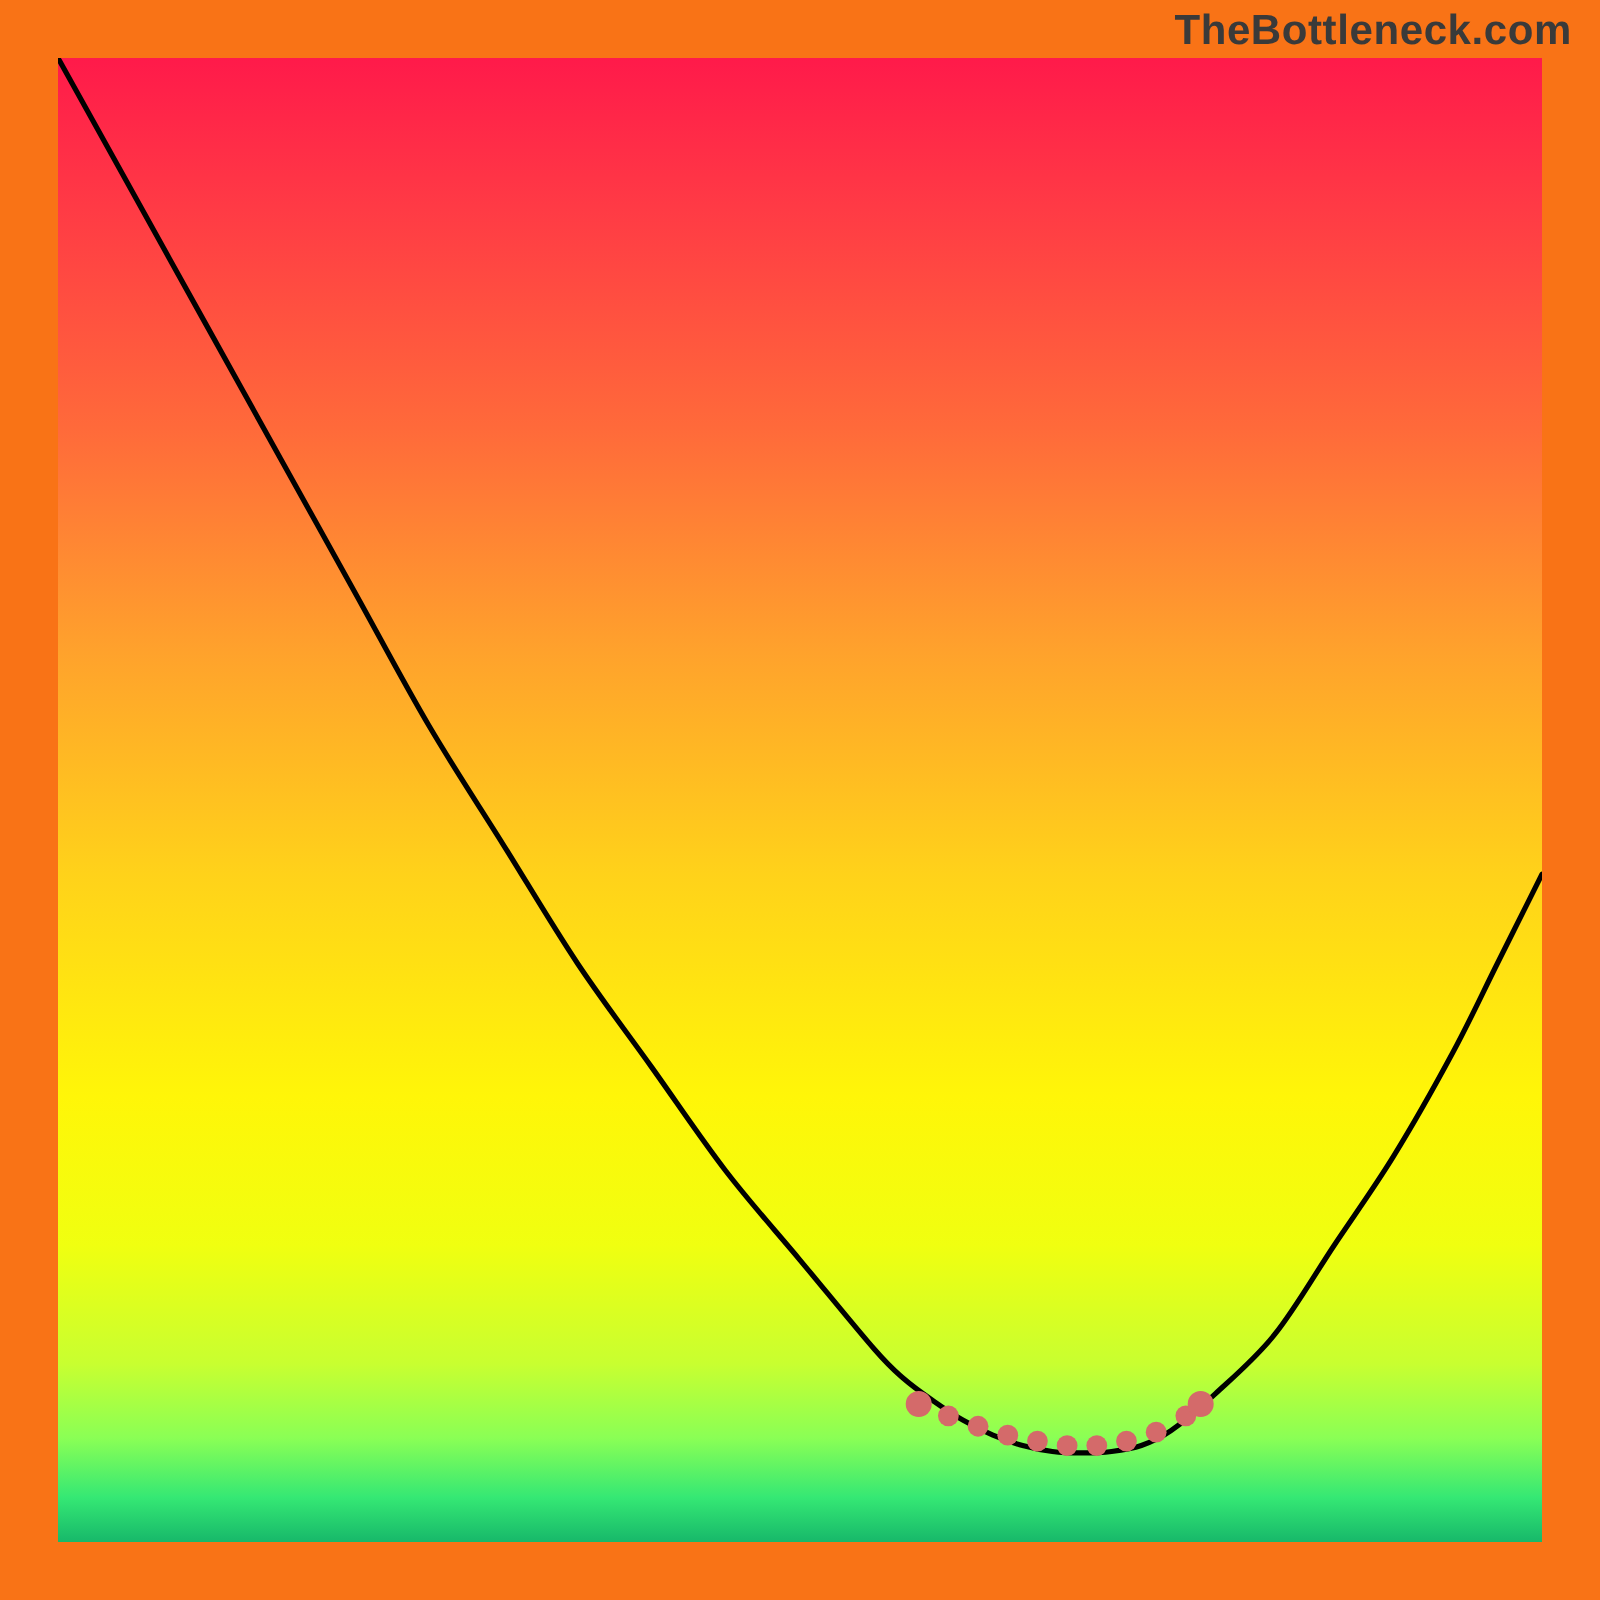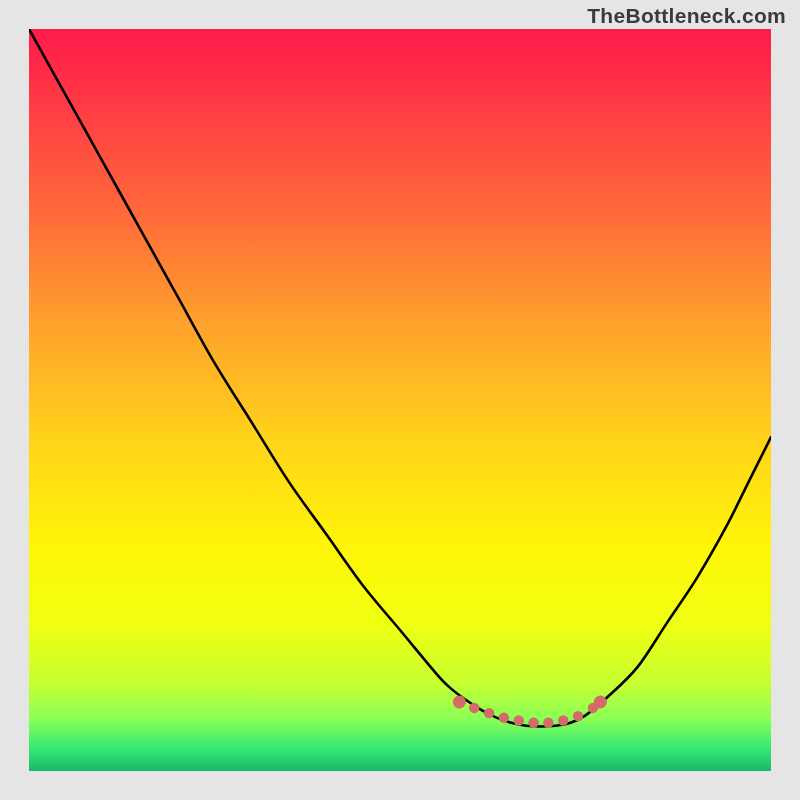--- a/index.html
+++ b/index.html
@@ -8,21 +8,21 @@
     width: 800px;
     height: 800px;
     background: #000000;
     overflow: hidden;
     font-family: Arial, Helvetica, sans-serif;
   }
   .container {
     position: relative;
     width: 800px;
     height: 800px;
-    background: #e5e5e5;
+    background: #f97316;
   }
   .watermark {
     position: absolute;
     top: 4px;
     right: 14px;
     color: #3a3a3a;
     font-size: 21px;
     font-weight: 600;
     letter-spacing: 0.3px;
     z-index: 10;

